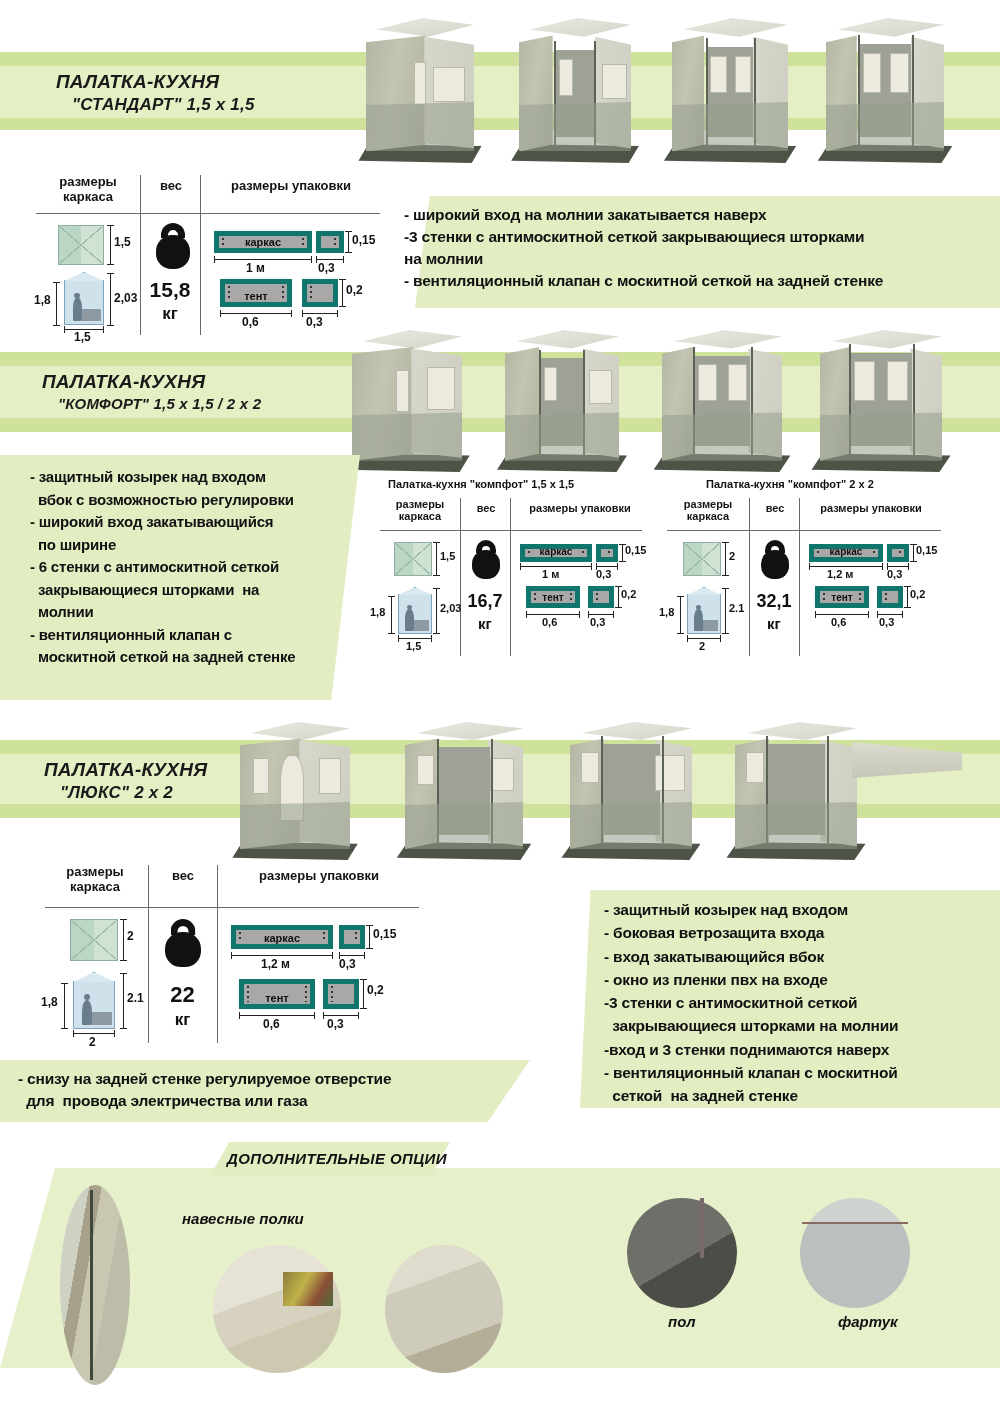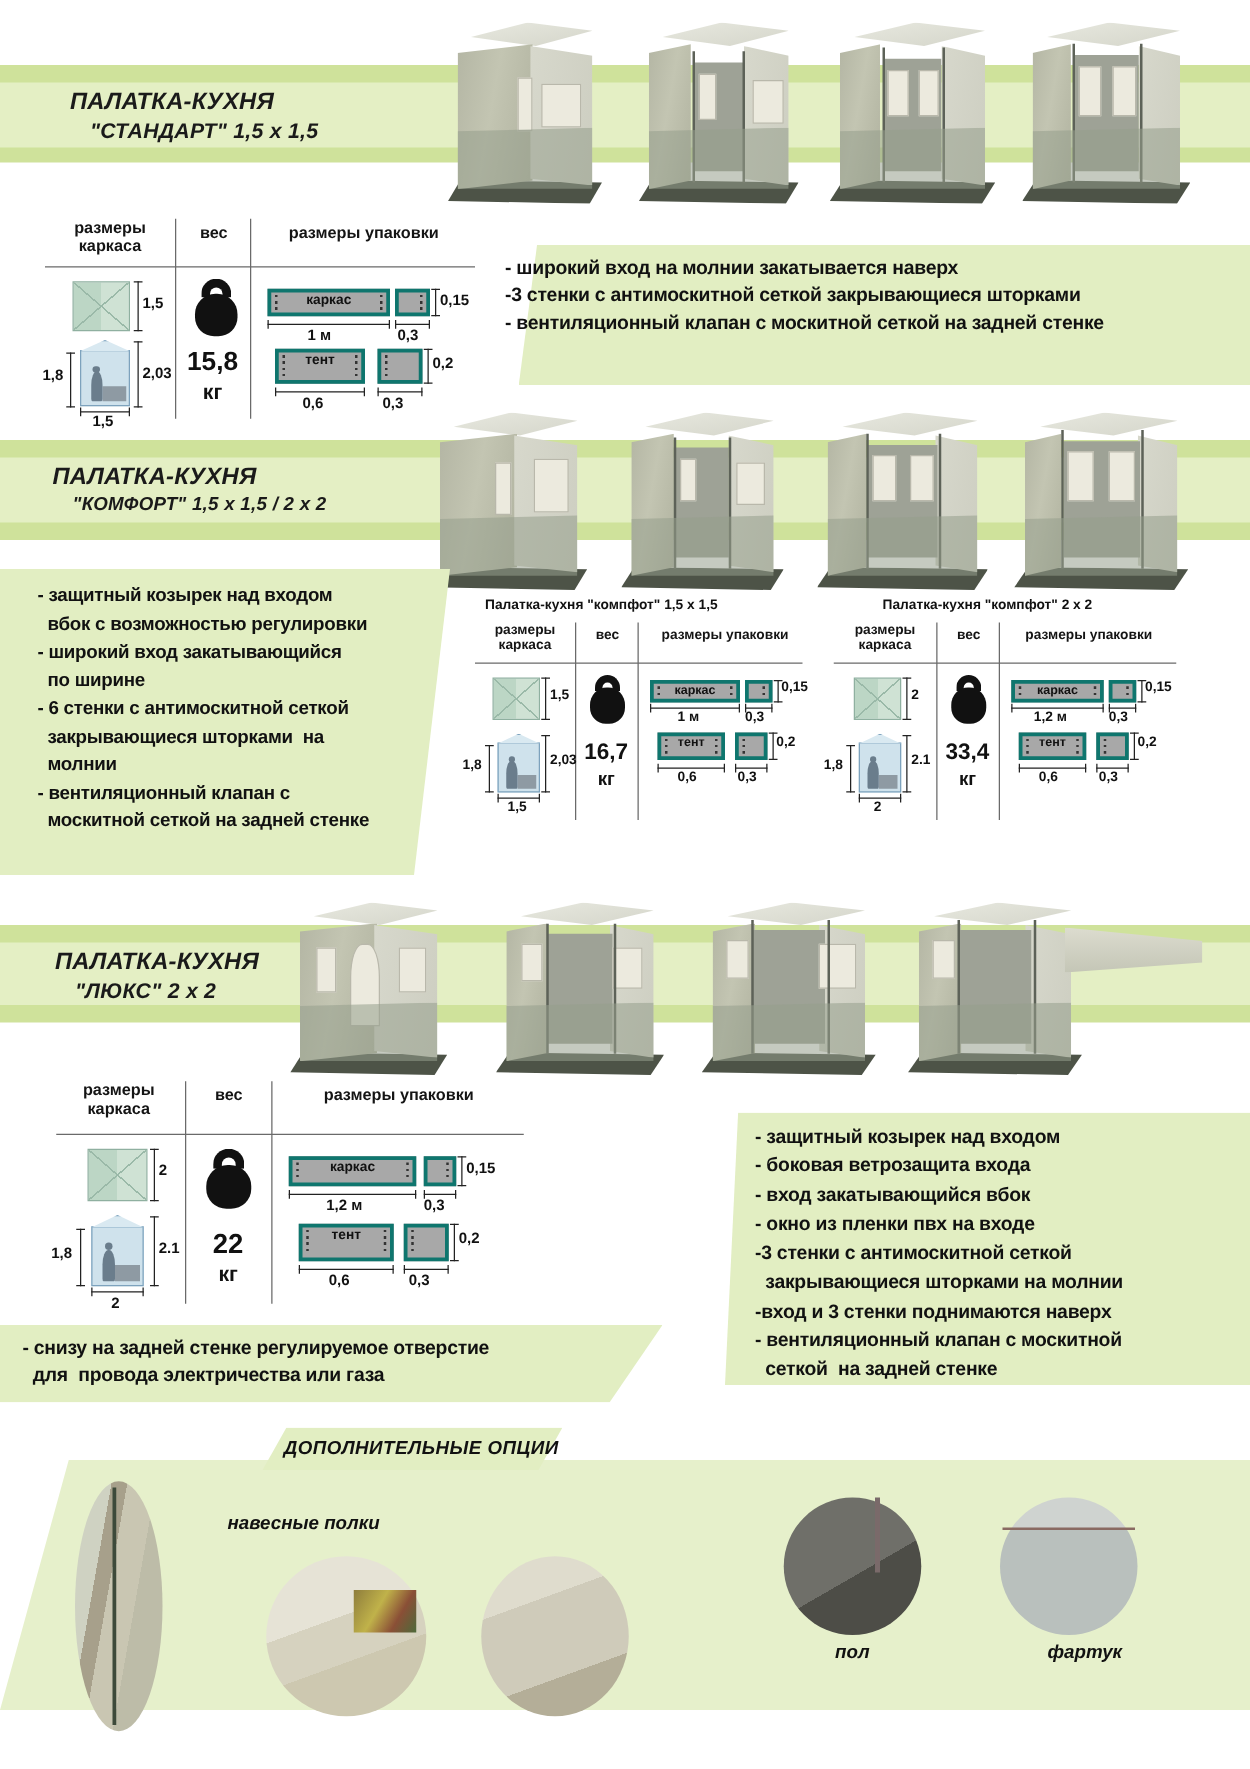--- a/index.html
+++ b/index.html
@@ -92,22 +92,22 @@
     transform-origin:center;
   }
   .person{
     position:absolute; background:#6a7d8c; border-radius:45% 45% 8% 8%;
   }
   .person-head{ position:absolute; background:#6a7d8c; border-radius:50%; }
   .counter{ position:absolute; background:#8e9aa3; }
 
   
   .pbox {
-    position:absolute; background:#a8a8a8; border:3px solid #0f766e;
-    display:flex; align-items:flex-start; justify-content:center;
+    position:absolute; background:#a8a8a8; border:5px solid #0f766e;
+    display:flex; align-items:flex-end; justify-content:center;
     font-weight:bold; color:#111;
   }
   .pbox .dots-l, .pbox .dots-r {
     position:absolute; top:2px; bottom:2px; width:2px;
     background-image: repeating-linear-gradient(to bottom,#333 0 2px, transparent 2px 5px);
   }
   .pbox .dots-l{ left:3px; } .pbox .dots-r{ right:3px; }
   .measure-h{ position:absolute; height:1px; background:#222; }
   .measure-h:before,.measure-h:after{
     content:""; position:absolute; top:-3px; width:1px; height:7px; background:#222;
@@ -236,20 +236,21 @@
 
 <div class="banner-title" style="left:56px; top:70px; width:300px;">
   <span class="l1">ПАЛАТКА-КУХНЯ</span>
   <span class="l2">"СТАНДАРТ" 1,5 х 1,5</span>
 </div>
 
 <div class="panel-skew-r clip-tr" style="left:415px; top:196px; width:585px; height:112px; clip-path:polygon(2.5% 0, 100% 0, 100% 100%, 0 100%);"></div>
 <div class="feat" style="left:404px; top:204px; width:570px;">
   <div>- широкий вход на молнии закатывается наверх</div>
   <div>-3 стенки с антимоскитной сеткой закрывающиеся шторками</div>
+  <div>на молнии</div>
   <div>- вентиляционный клапан с москитной сеткой на задней стенке</div>
 </div>
 
 <div class="spec" style="left:30px; top:175px; width:350px; height:165px;">
   <div class="hdr" style="left:6px; top:0; width:104px; font-size:13px; white-space:pre;">размеры
 каркаса</div>
   <div class="hdr" style="left:112px; top:4px; width:58px; font-size:13px;">вес</div>
   <div class="hdr" style="left:172px; top:4px; width:178px; font-size:13px;">размеры упаковки</div>
   <div class="vline" style="left:110px; top:0; height:160px;"></div>
   <div class="vline" style="left:170px; top:0; height:160px;"></div>
@@ -467,21 +468,21 @@
   <div class="dim" style="left:4px; top:108px; font-size:11px;">1,8</div>
   <div class="measure-v" style="left:70px; top:90px; height:46px;"></div>
   <div class="dim" style="left:74px; top:104px; font-size:11px;">2.1</div>
   <div class="measure-h" style="left:32px; top:140px; width:34px;"></div>
   <div class="dim" style="left:44px; top:142px; font-size:11px;">2</div>
 
   <div class="kb" style="left:104px; top:42px; width:32px; height:40px;">
     <div class="handle" style="top:0; width:20px; height:13px; border-width:6px;"></div>
     <div class="body" style="left:2px; top:10px; width:28px; height:29px;"></div>
   </div>
-  <div class="weight" style="left:94px; top:94px; width:50px; font-size:18px;">33,4</div>
+  <div class="weight" style="left:94px; top:94px; width:50px; font-size:18px;">32,1</div>
   <div class="weight" style="left:94px; top:118px; width:50px; font-size:15px;">кг</div>
 
   <div class="pbox" style="left:154px; top:46px; width:74px; height:18px; font-size:10px;">
     <span class="dots-l"></span>
       <span class="dots-r"></span>
     <span>каркас</span>
   </div>
   <div class="measure-h" style="left:154px; top:68px; width:74px;"></div>
   <div class="dim" style="left:172px; top:70px; font-size:11px;">1,2 м</div>
   <div class="pbox" style="left:232px; top:46px; width:22px; height:18px;">

